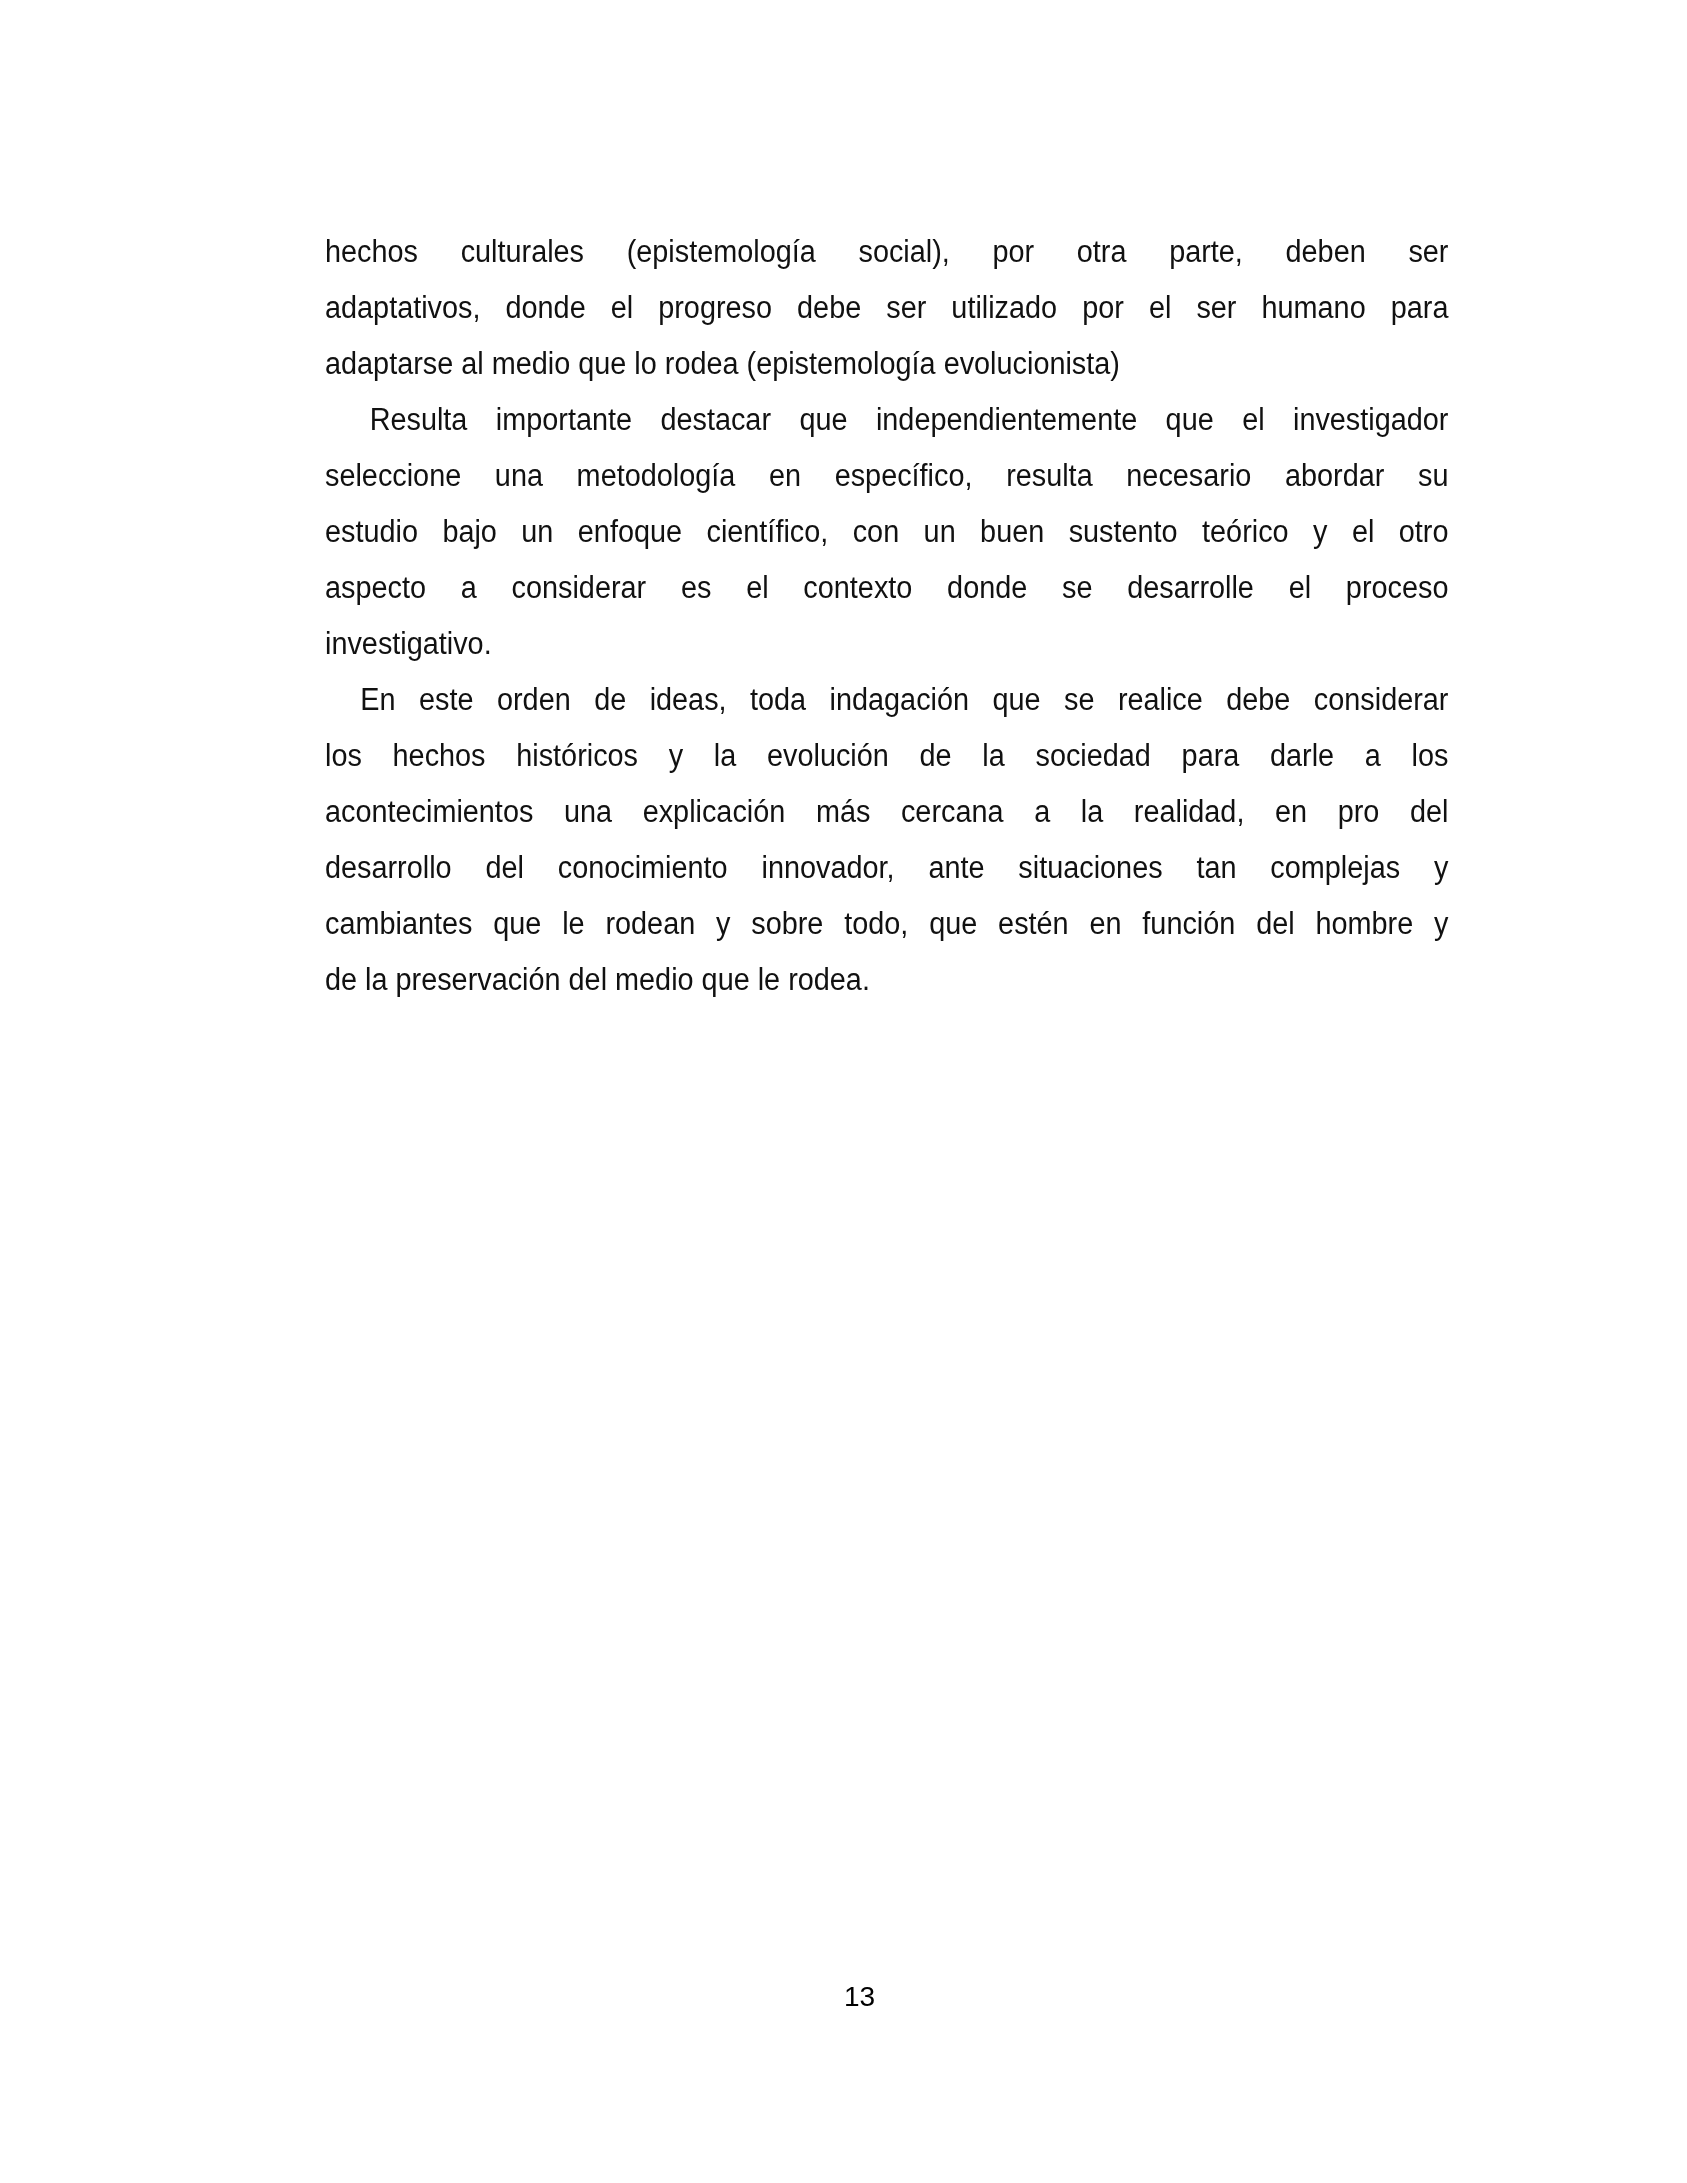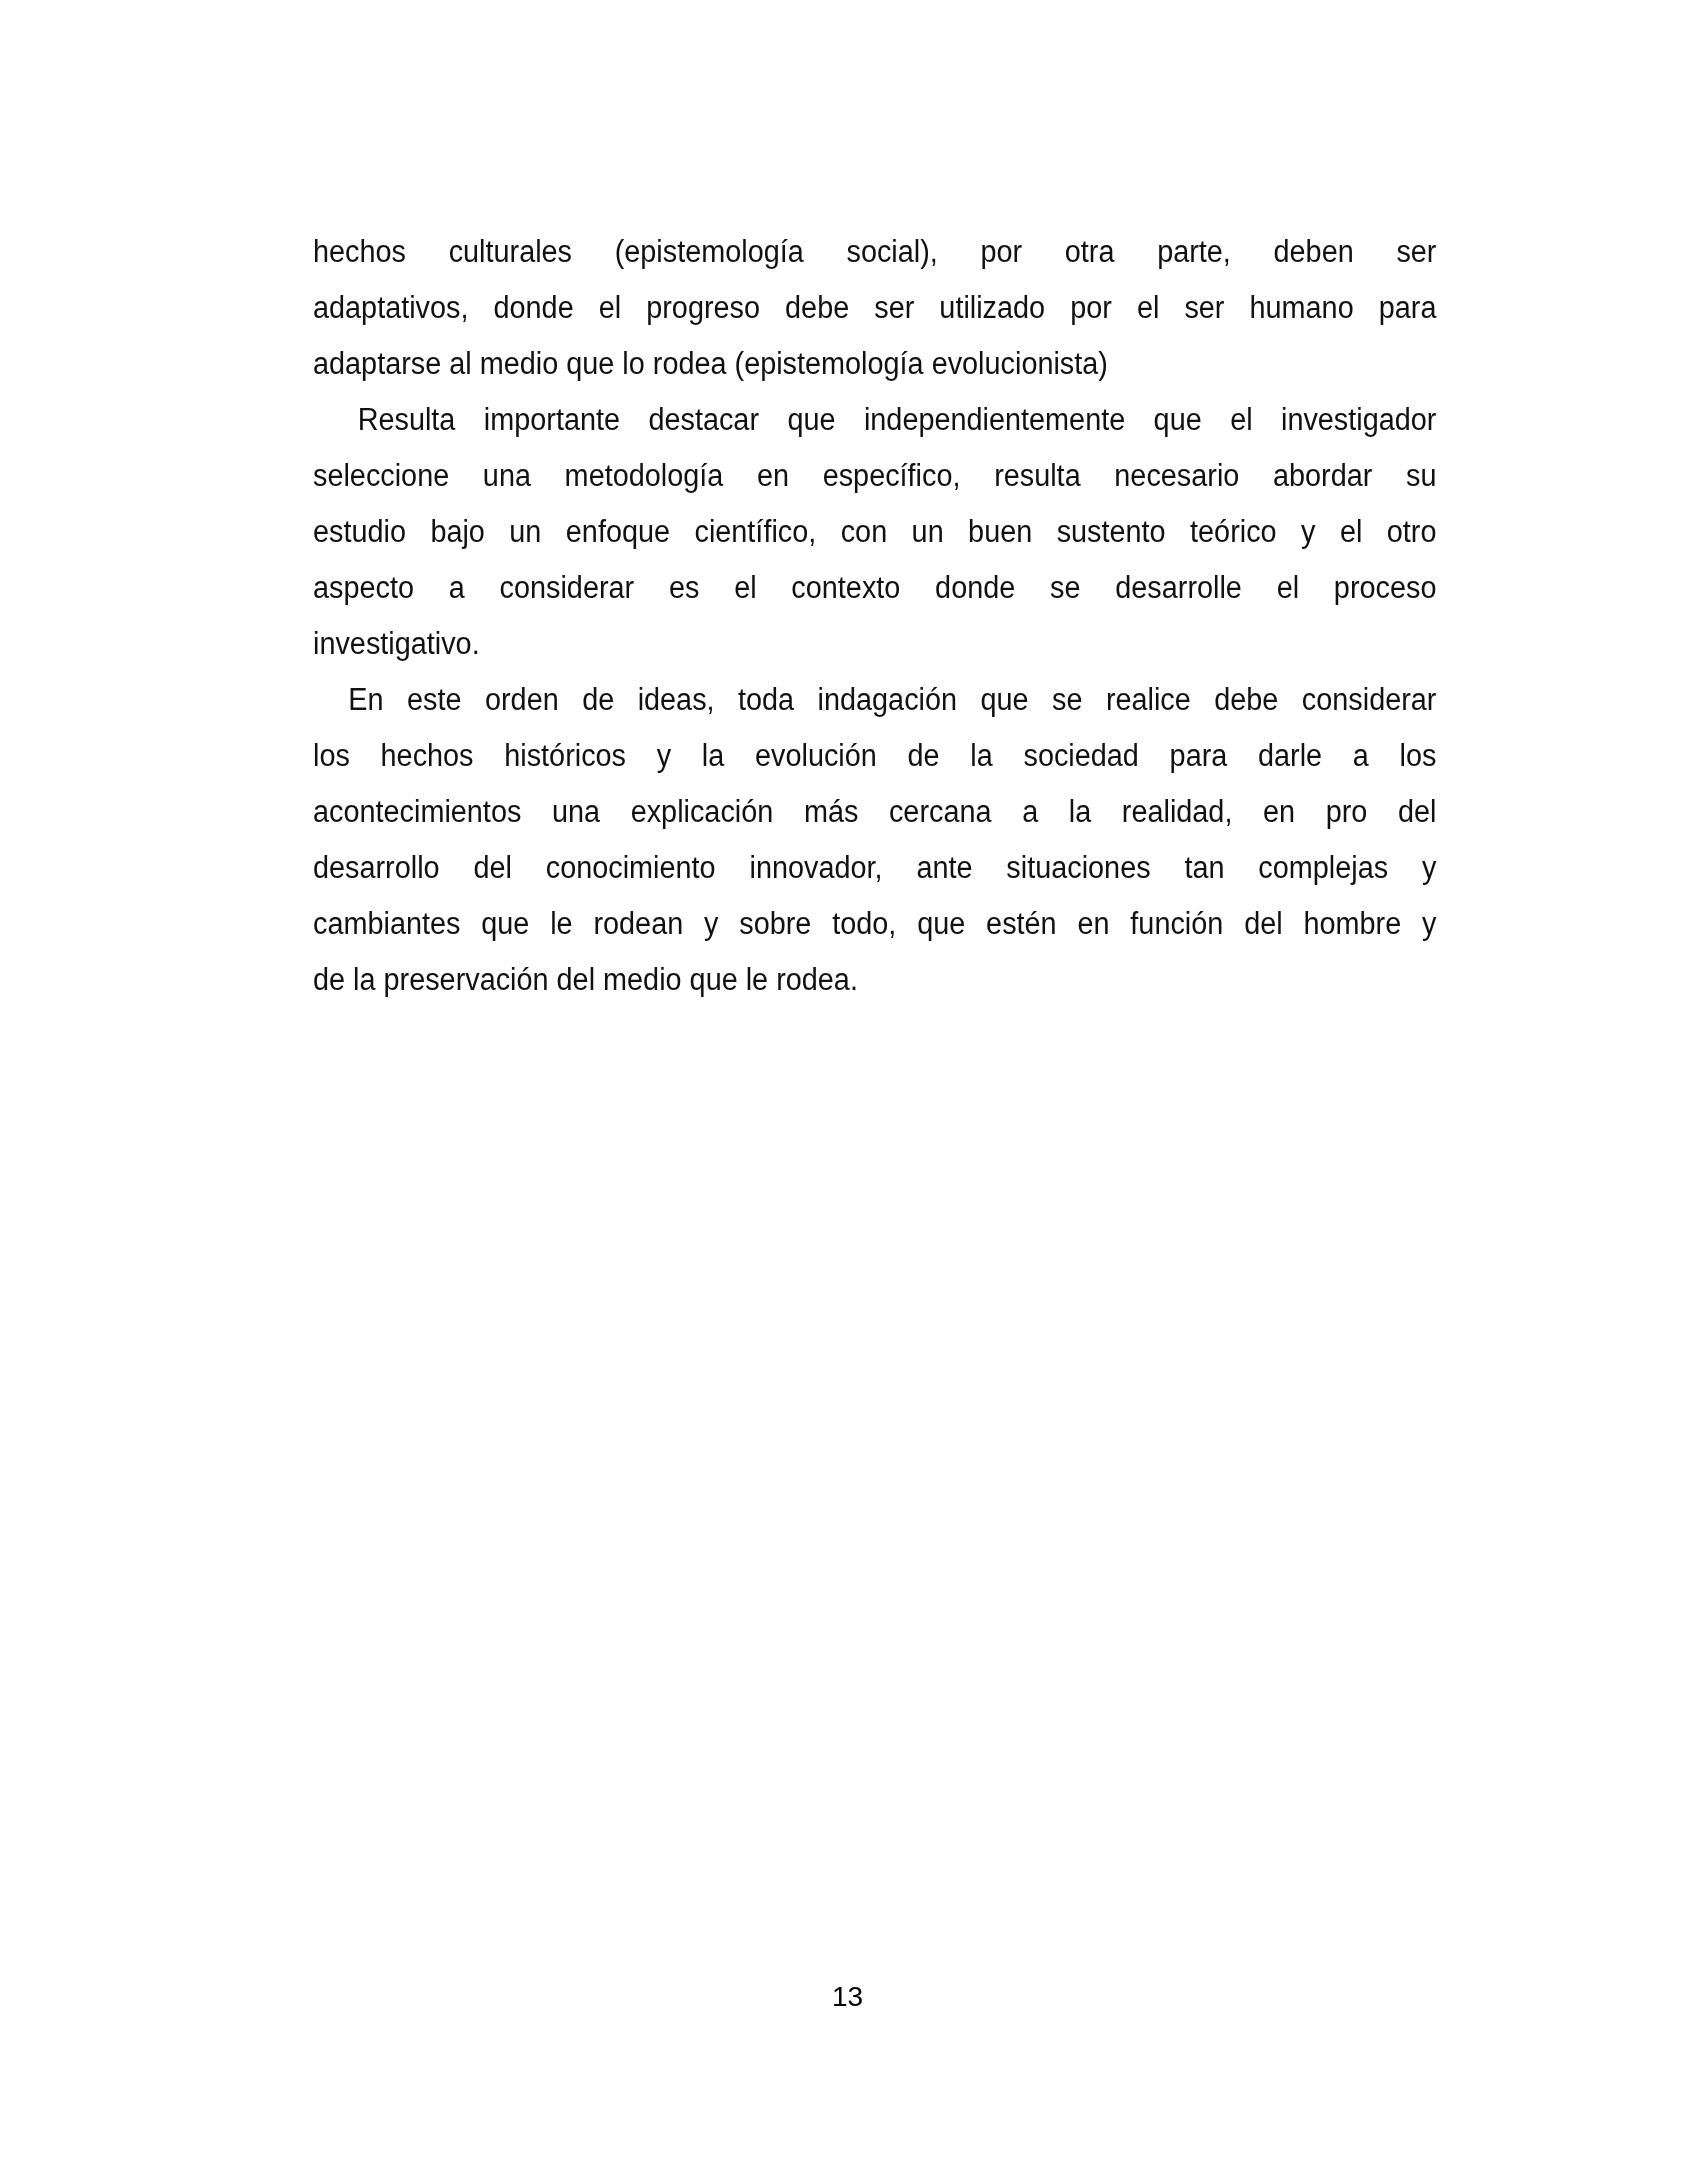--- a/index.html
+++ b/index.html
@@ -8,21 +8,21 @@
       background: #ffffff;
     }
     body {
       width: 1687px;
       height: 2183px;
       position: relative;
       overflow: hidden;
     }
     .page {
       position: absolute;
-      left: 4px;
+      left: 16px;
       top: 0;
       width: 1471px;
       height: 2183px;
       background: #ffffff;
     }
     .text-body {
       position: absolute;
       left: 309px;
       top: 224px;
       width: 1123px;

